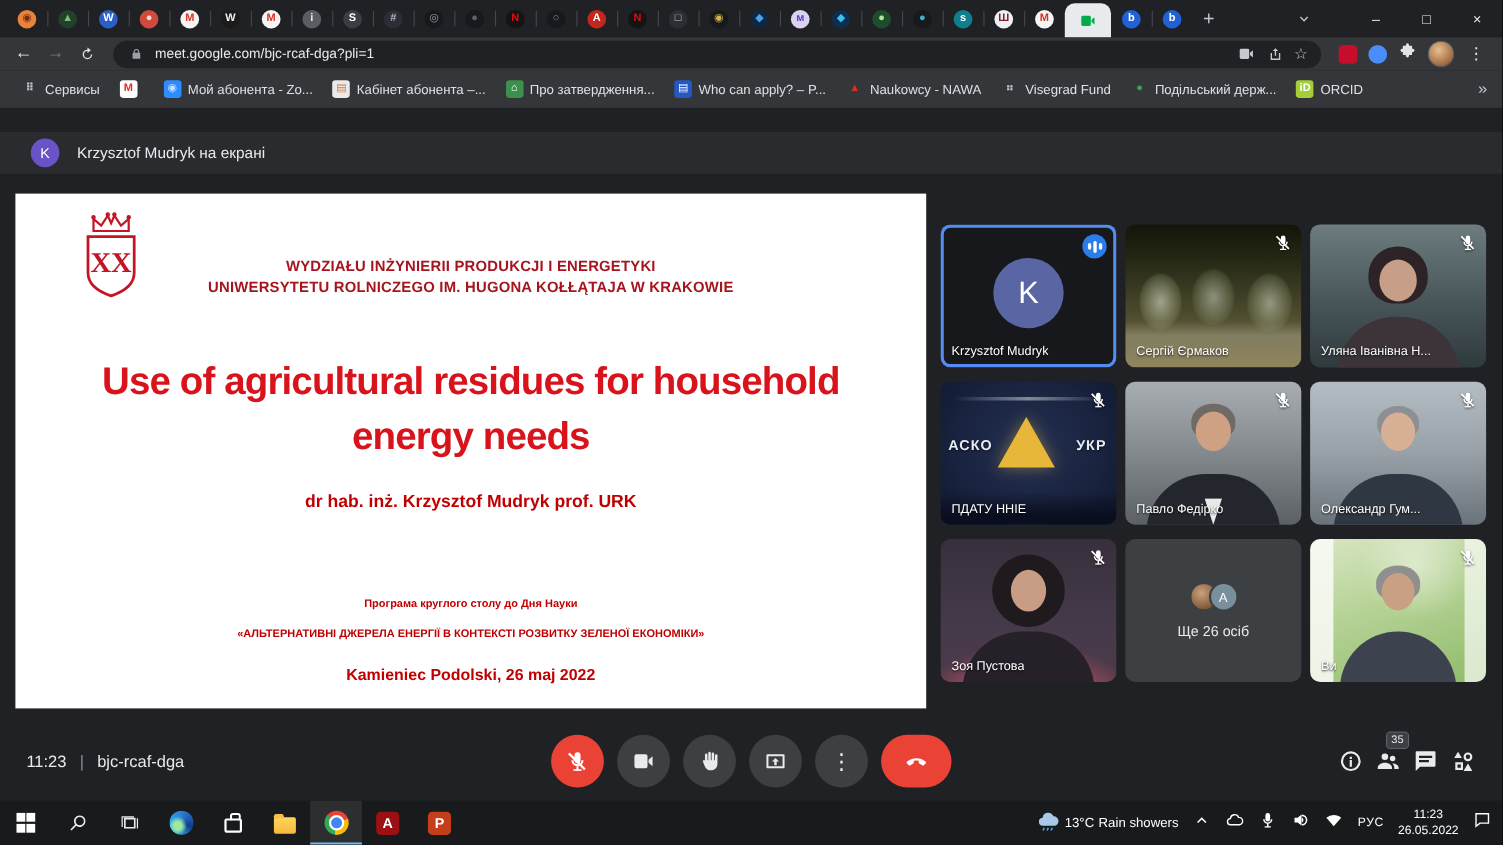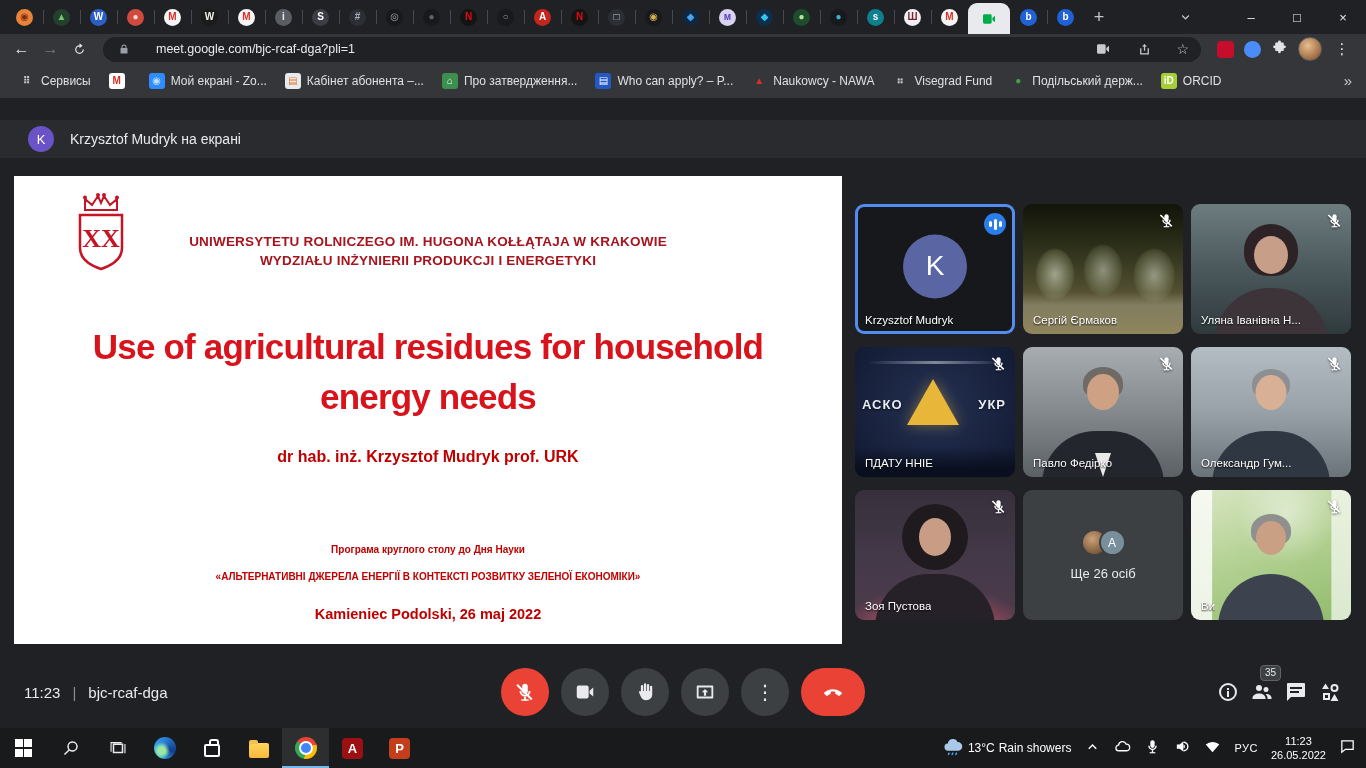--- a/index.html
+++ b/index.html
@@ -16,21 +16,21 @@
   .tab.active-tab{width:42px;height:31px;background:#e9eaed;border-radius:9px 9px 0 0;align-self:flex-end;}
   .newtab{width:30px;height:30px;display:flex;align-items:center;justify-content:center;color:#c3c7cb;font-size:18px;flex:none;}
   .winctl{margin-left:auto;display:flex;align-items:center;height:34px;}
   .tabsearch{width:34px;height:34px;display:flex;align-items:center;justify-content:center;margin-right:26px;}
   .winbtn{width:46px;height:34px;display:flex;align-items:center;justify-content:center;color:#e8eaed;font-size:13px;}
 
   
   .toolbar{position:absolute;top:34px;left:0;width:100%;height:30px;background:#35363a;display:flex;align-items:center;padding:0 8px;gap:2px;}
   .navbtn{width:27px;height:27px;border-radius:50%;display:flex;align-items:center;justify-content:center;color:#e1e3e6;font-size:16px;}
   .navbtn.dim{color:#74777c;}
-  .omnibox{flex:1;height:25px;background:#202124;border-radius:13px;display:flex;align-items:center;padding:0 12px;margin:0 8px;gap:23px;}
+  .omnibox{flex:1;height:25px;background:#202124;border-radius:13px;display:flex;align-items:center;padding:0 12px;margin:0 8px;gap:8px;}
   .omnibox .url{flex:1;color:#e8eaed;font-size:12.5px;white-space:nowrap;overflow:hidden;}
   .ob-icon{width:18px;height:18px;display:flex;align-items:center;justify-content:center;color:#c6cace;}
   .star{color:#c6cace;font-size:14px;}
   .ext-area{display:flex;align-items:center;gap:10px;padding:0 6px;}
   .ext-abp{width:17px;height:17px;background:#c70d2c;border-radius:4px;}
   .ext-blue{width:17px;height:17px;background:#4b8df8;border-radius:50%;}
   .avatar-btn{width:24px;height:24px;border-radius:50%;background:radial-gradient(circle at 40% 35%,#e7c08e,#a06b43 70%,#6e452a);border:1px solid #5a5d61;}
   .menu-dots{color:#e1e3e6;font-size:15px;width:20px;text-align:center;}
 
   
@@ -422,21 +422,21 @@
         <span class="bm-label">Сервисы</span>
       </div>
 
       <div class="bookmark">
         <span class="bm-icon" style="background: rgb(255, 255, 255); color: rgb(217, 48, 37);">M</span>
         <span class="bm-label"></span>
       </div>
 
       <div class="bookmark">
         <span class="bm-icon" style="background: rgb(45, 140, 255); color: rgb(191, 224, 255);">◉</span>
-        <span class="bm-label">Мой екрані - Zo...</span>
+        <span class="bm-label">Мой абонента - Zo...</span>
       </div>
 
       <div class="bookmark">
         <span class="bm-icon" style="background: rgb(232, 234, 237); color: rgb(224, 118, 44);">▤</span>
         <span class="bm-label">Кабінет абонента –...</span>
       </div>
 
       <div class="bookmark">
         <span class="bm-icon" style="background: rgb(61, 143, 78); color: rgb(255, 255, 255);">⌂</span>
         <span class="bm-label">Про затвердження...</span>
@@ -480,22 +480,22 @@
         <path d="M13 18 L13 7 L20 13 L26 4 L29 11 L32 4 L38 13 L45 7 L45 18 Z" fill="none" stroke="#c41425" stroke-width="2"></path>
         <circle cx="13" cy="5.5" r="2" fill="#c41425"></circle>
           <circle cx="26" cy="3" r="2" fill="#c41425"></circle>
           <circle cx="32" cy="3" r="2" fill="#c41425"></circle>
           <circle cx="45" cy="5.5" r="2" fill="#c41425"></circle>
         <path d="M8 23 h42 v33 q0 14 -21 21 q-21 -7 -21 -21 Z" fill="#fff" stroke="#c41425" stroke-width="2.5"></path>
         <text x="29" y="55" fill="#c41425" font-size="26" text-anchor="middle" font-weight="bold" font-family="Liberation Serif, serif">XX</text>
       </svg>
     </div>
     <div class="org">
+      <div>WYDZIAŁU INŻYNIERII PRODUKCJI I ENERGETYKI</div>
       <div>UNIWERSYTETU ROLNICZEGO IM. HUGONA KOŁŁĄTAJA W KRAKOWIE</div>
-      <div>WYDZIAŁU INŻYNIERII PRODUKCJI I ENERGETYKI</div>
     </div>
     <div class="title">
       <div>Use of agricultural residues for household</div>
       <div>energy needs</div>
     </div>
     <div class="author">dr hab. inż. Krzysztof Mudryk prof. URK</div>
     <div class="program">
       <div>Програма круглого столу до Дня Науки</div>
       <div>«АЛЬТЕРНАТИВНІ ДЖЕРЕЛА ЕНЕРГІЇ В КОНТЕКСТІ РОЗВИТКУ ЗЕЛЕНОЇ ЕКОНОМІКИ»</div>
     </div>

